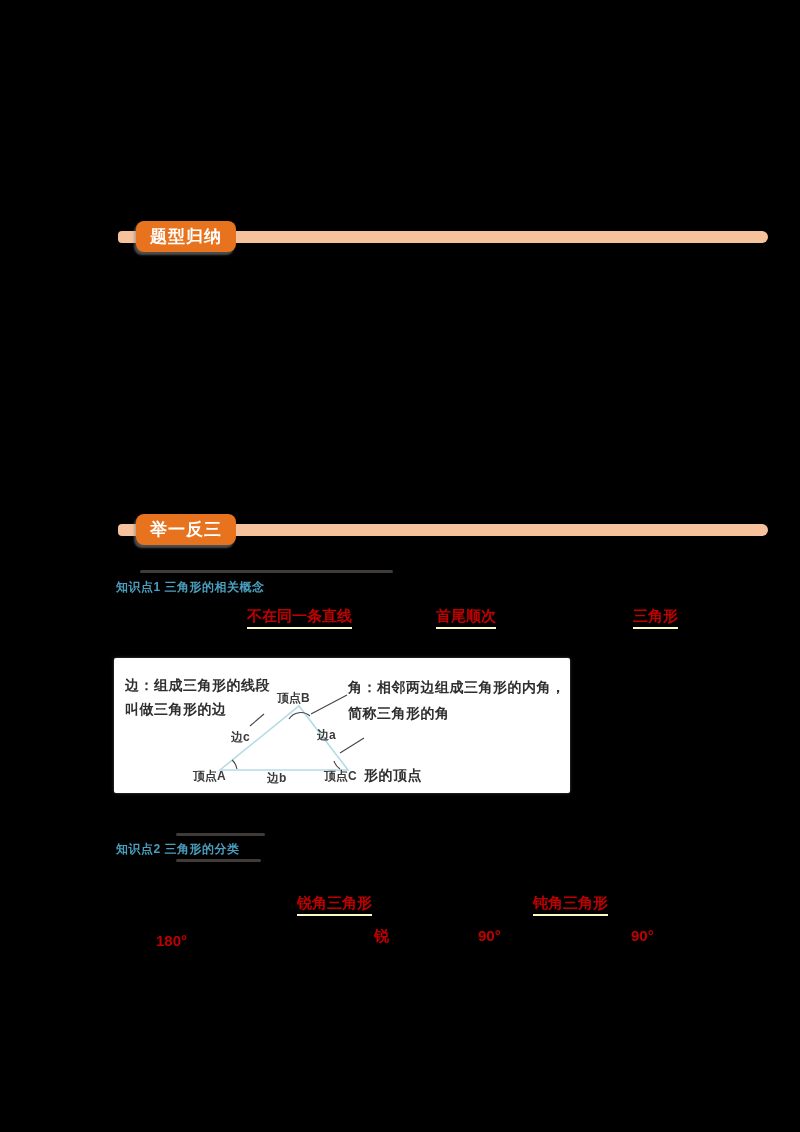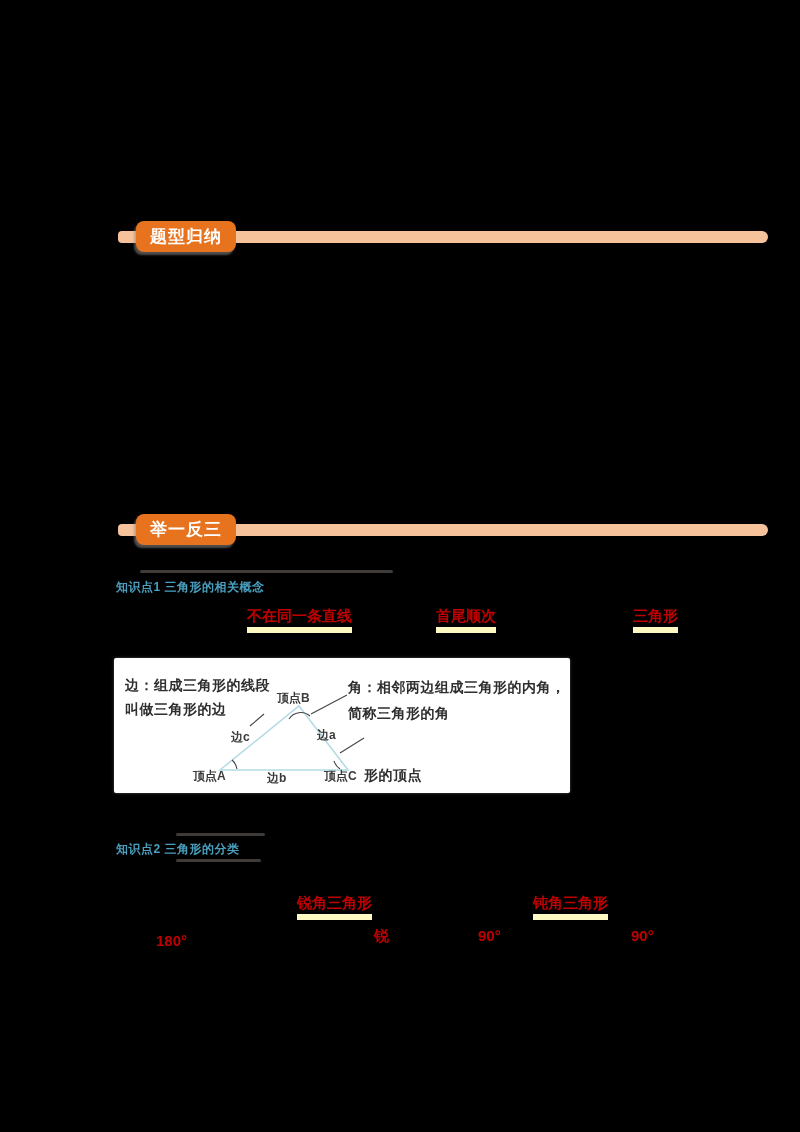--- a/index.html
+++ b/index.html
@@ -22,21 +22,21 @@
   
   .kp-heading{
     position:absolute;color:#4A9FBE;font-size:12px;font-weight:bold;
     letter-spacing:0.5px;white-space:nowrap;
   }
   
   .red-blank{
     position:absolute;color:#C00000;font-size:15px;font-weight:bold;
     white-space:nowrap;
   }
-  .red-blank.u{border-bottom:6px solid #fef9c3;padding-bottom:1px;}
+  .red-blank.u{border-bottom:2px solid #fef9c3;padding-bottom:1px;}
   
   .faint-line{position:absolute;height:3px;background:#4E4A46;opacity:0.8;border-radius:2px;}
   
   .concept-box{
     position:absolute;left:66px;top:658px;width:456px;height:135px;
     background:#fff;border-radius:2px;box-shadow:0 0 3px rgba(220,220,220,0.35);
   }
   .box-text{
     position:absolute;color:#2E2E2E;font-size:14px;font-weight:600;
     white-space:nowrap;letter-spacing:0.5px;

